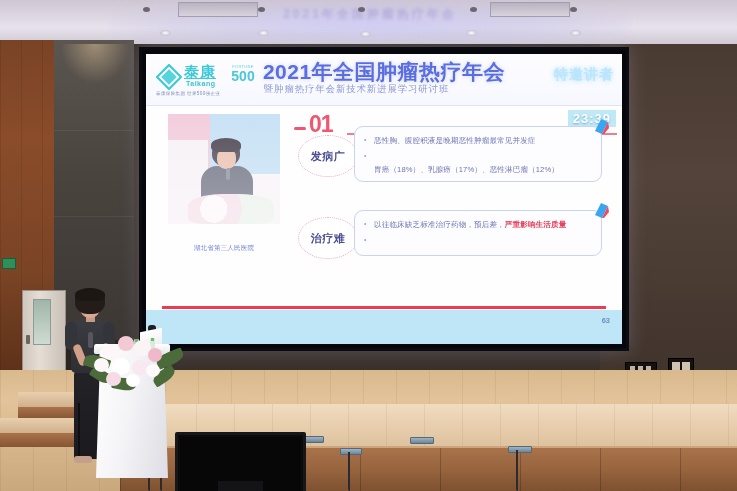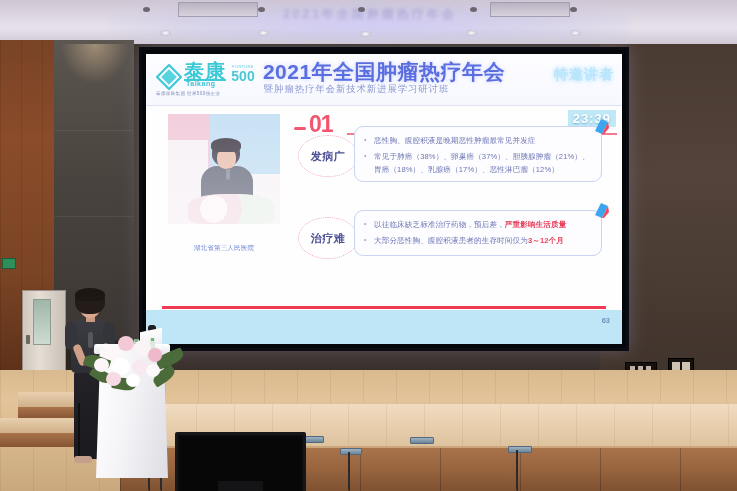--- a/index.html
+++ b/index.html
@@ -78,21 +78,21 @@
   .screen-frame{position:absolute;left:139px;top:47px;width:484px;height:298px;
     background:#05070c;border:3px solid #0a0c12;box-shadow:0 0 18px rgba(190,200,255,.22);}
   .slide{position:absolute;left:4px;top:4px;width:476px;height:290px;background:#fefeff;overflow:hidden;}
 
   
   .s-head{position:absolute;left:0;top:0;width:476px;height:52px;
     background:linear-gradient(180deg,#fdfdff 0%,#f7f8ff 100%);}
   .s-head-rule{position:absolute;left:0;top:51px;width:476px;height:1px;background:#dfe3f3;}
   .logo{position:absolute;left:10px;top:8px;width:110px;height:36px;}
   .logo-mark{position:absolute;left:0;top:2px;width:26px;height:26px;}
-  .logo-cn{position:absolute;left:28px;top:1px;font-size:20px;font-weight:bold;color:#3ec9d6;letter-spacing:1px;line-height:17px;text-decoration:underline;}
+  .logo-cn{position:absolute;left:28px;top:1px;font-size:15px;font-weight:bold;color:#3ec9d6;letter-spacing:1px;line-height:17px;text-decoration:underline;}
   .logo-en{position:absolute;left:30px;top:18px;font-size:7px;font-weight:bold;color:#39c2d0;letter-spacing:.5px;}
   .logo-500{position:absolute;left:74px;top:2px;width:26px;height:24px;text-align:center;}
   .logo-500 .f{font-size:4px;color:#5ed0dc;letter-spacing:.3px;display:block;line-height:5px;}
   .logo-500 .n{font-size:14px;font-weight:bold;color:#49c9d6;line-height:14px;display:block;}
   .logo-sub{position:absolute;left:0;top:29px;font-size:4.5px;color:#7d8bb5;letter-spacing:.4px;white-space:nowrap;}
   .s-title{position:absolute;left:0;top:4px;width:476px;text-align:center;
     font-size:21px;font-weight:bold;color:#5b6ee0;letter-spacing:.5px;
     text-shadow:0 0 4px rgba(120,140,255,.35);}
   .s-sub{position:absolute;left:0;top:29px;width:421px;text-align:center;
     font-size:9.5px;color:#8e9ad2;letter-spacing:.8px;}
@@ -276,34 +276,32 @@
         <div class="pip-flow"></div>
         <div class="pip-veil"></div>
       </div>
       <div class="speaker-org">湖北省第三人民医院</div>
 
       <div class="pill" style="left:152px;top:81px;">发病广</div>
       <div class="cbox" style="left:208px;top:72px;width:246px;height:54px;">
         <div class="bullet" style="top:8px;">•</div>
         <div class="btxt" style="top:8px;">恶性胸、腹腔积液是晚期恶性肿瘤最常见并发症</div>
         <div class="bullet" style="top:24px;">•</div>
-        <div class="btxt" style="top:24px;">常见于肺癌（38%）、卵巢癌（37%）、胆胰腺肿瘤（21%）、</div>
         <div class="btxt" style="top:37px;">胃癌（18%）、乳腺癌（17%）、恶性淋巴瘤（12%）</div>
       </div>
       <svg class="ribbon" style="left:448px;top:64px;" viewBox="0 0 15 16">
         <polygon points="1,13 7,1 14,4 8,16" fill="#3aa6f0"></polygon>
         <polygon points="8,16 14,4 15,10 10,16" fill="#ef4b5e"></polygon>
       </svg>
 
       <div class="pill" style="left:152px;top:163px;">治疗难</div>
       <div class="cbox" style="left:208px;top:156px;width:246px;height:44px;">
         <div class="bullet" style="top:8px;">•</div>
         <div class="btxt" style="top:8px;"><span>以往临床缺乏标准治疗药物，预后差，</span><span class="red">严重影响生活质量</span></div>
         <div class="bullet" style="top:24px;">•</div>
-        <div class="btxt" style="top:24px;"><span>大部分恶性胸、腹腔积液患者的生存时间仅为</span><span class="red">3～12个月</span></div>
       </div>
       <svg class="ribbon" style="left:448px;top:148px;" viewBox="0 0 15 16">
         <polygon points="1,13 7,1 14,4 8,16" fill="#3aa6f0"></polygon>
         <polygon points="8,16 14,4 15,10 10,16" fill="#ef4b5e"></polygon>
       </svg>
 
       <div class="s-footline"></div>
       <div class="s-foot"></div>
       <div class="s-pagenum">63</div>
     </div>

